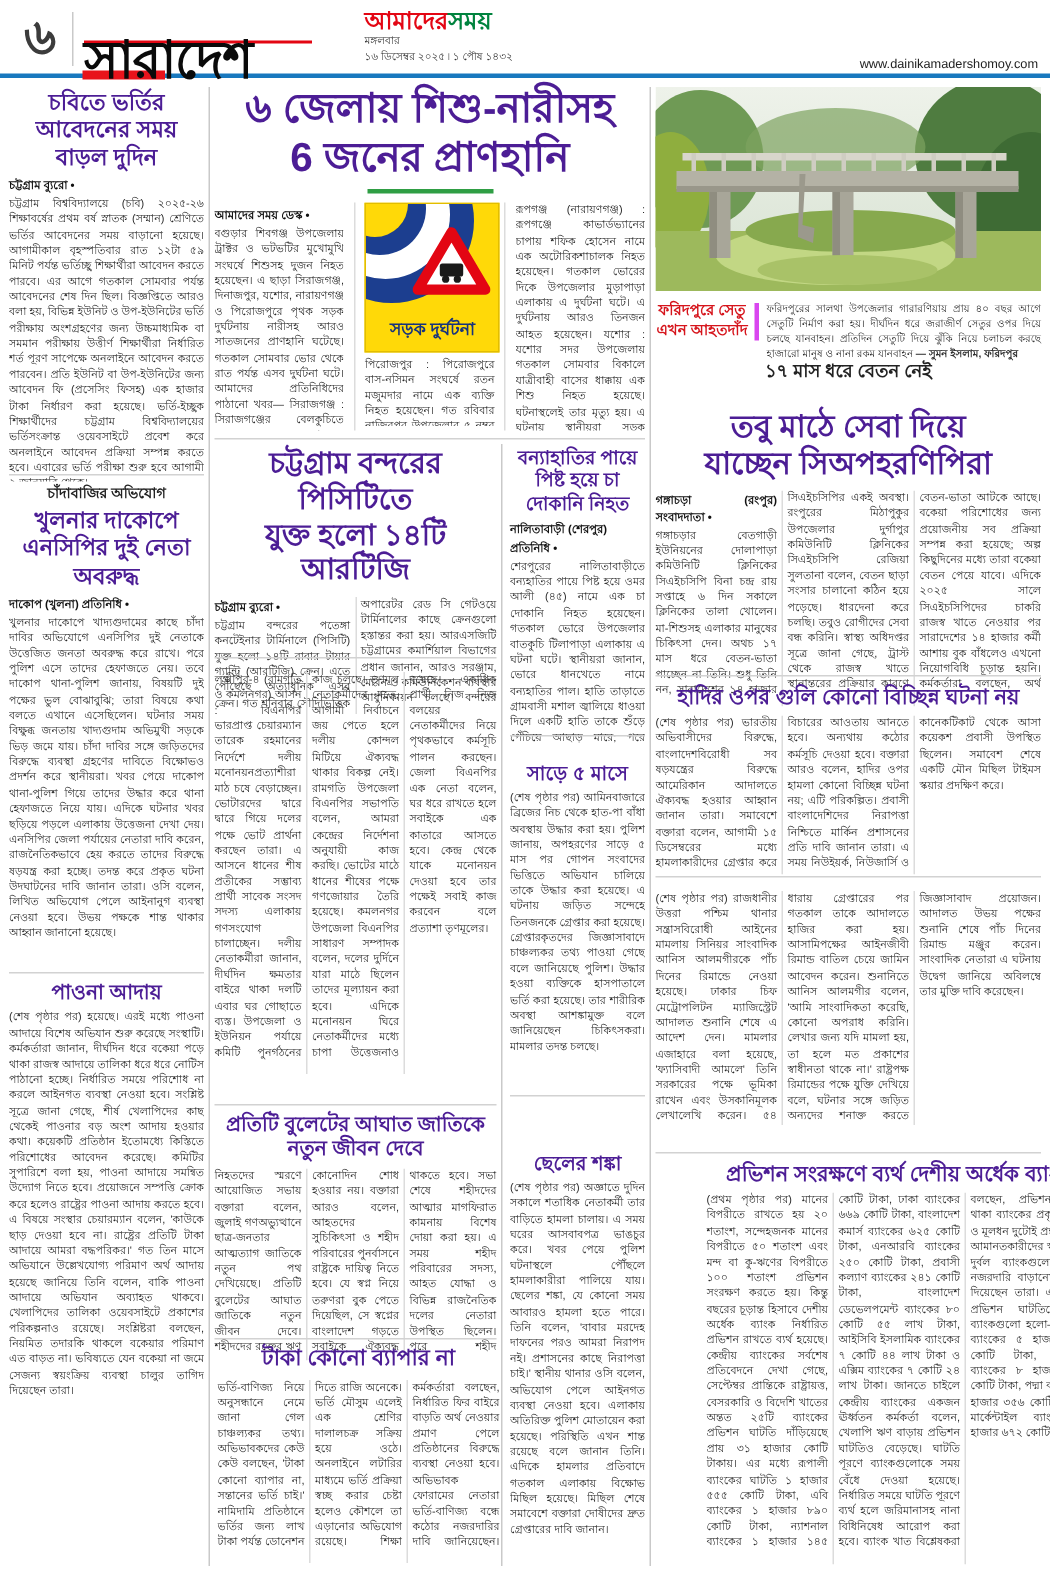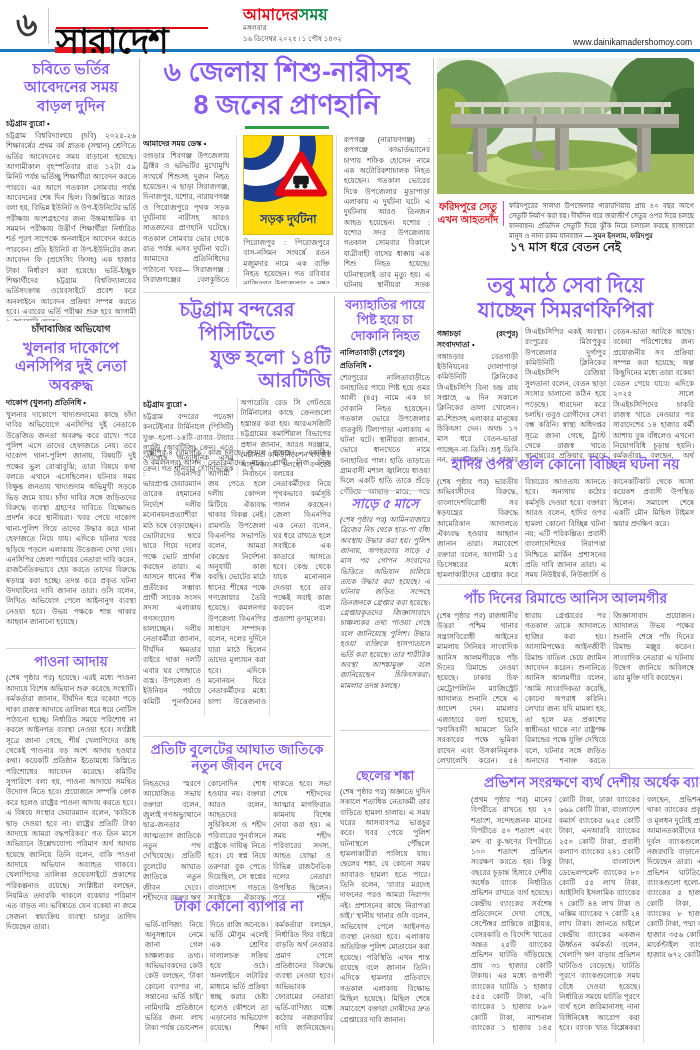--- a/index.html
+++ b/index.html
@@ -1,19 +1,19 @@
 <!DOCTYPE html>
 <html><head>
 <meta charset="utf-8">
 <style>
   html,body{margin:0;padding:0;background:#ffffff;}
   #page{position:relative;width:700px;height:1050px;background:#fff;margin:0 auto;
         font-family:"Liberation Sans","DejaVu Sans",sans-serif;color:#111;overflow:hidden;}
   .abs{position:absolute;}
-  .hl{font-weight:bold;text-align:center;color:#8b5cf6;line-height:1.22;margin:0;}
+  .hl{font-weight:bold;text-align:center;color:#4c1d95;line-height:1.22;margin:0;}
   .kicker{font-weight:bold;text-align:center;color:#222;}
   .byline{font-weight:bold;font-size:7.6px;color:#111;margin:2px 0 1px 0;}
   .body-text{font-size:7.3px;line-height:1.42;text-align:justify;overflow:hidden;color:#2a2a2a;
              word-break:break-word;column-fill:auto;}
   .cols2{column-count:2;column-gap:7px;column-rule:1px solid #dcdcdc;}
   .cols3{column-count:3;column-gap:7px;column-rule:1px solid #dcdcdc;}
   .vrule{width:1px;background:#c9c9c9;}
   .hrule{height:1px;background:#d2d2d2;}
   
   .pagenum{font-size:33px;font-weight:bold;color:#3c3c3c;line-height:1;}
@@ -83,21 +83,21 @@
 
   <div class="abs hrule" style="left:6px;top:648px;width:130px;"></div>
 
   <section class="abs" style="left:6px;top:654px;width:130px;">
     <h2 class="hl" style="font-size:13.5px;">পাওনা আদায়</h2>
     <div class="body-text" style="height:368px;margin-top:3px;">(শেষ পৃষ্ঠার পর) হয়েছে। এরই মধ্যে পাওনা আদায়ে বিশেষ অভিযান শুরু করেছে সংস্থাটি। কর্মকর্তারা জানান, দীর্ঘদিন ধরে বকেয়া পড়ে থাকা রাজস্ব আদায়ে তালিকা ধরে ধরে নোটিস পাঠানো হচ্ছে। নির্ধারিত সময়ে পরিশোধ না করলে আইনগত ব্যবস্থা নেওয়া হবে। সংশ্লিষ্ট সূত্রে জানা গেছে, শীর্ষ খেলাপিদের কাছ থেকেই পাওনার বড় অংশ আদায় হওয়ার কথা। কয়েকটি প্রতিষ্ঠান ইতোমধ্যে কিস্তিতে পরিশোধের আবেদন করেছে। কমিটির সুপারিশে বলা হয়, পাওনা আদায়ে সমন্বিত উদ্যোগ নিতে হবে। প্রয়োজনে সম্পত্তি ক্রোক করে হলেও রাষ্ট্রের পাওনা আদায় করতে হবে। এ বিষয়ে সংস্থার চেয়ারম্যান বলেন, 'কাউকে ছাড় দেওয়া হবে না। রাষ্ট্রের প্রতিটি টাকা আদায়ে আমরা বদ্ধপরিকর।' গত তিন মাসে অভিযানে উল্লেখযোগ্য পরিমাণ অর্থ আদায় হয়েছে জানিয়ে তিনি বলেন, বাকি পাওনা আদায়ে অভিযান অব্যাহত থাকবে। খেলাপিদের তালিকা ওয়েবসাইটে প্রকাশের পরিকল্পনাও রয়েছে। সংশ্লিষ্টরা বলছেন, নিয়মিত তদারকি থাকলে বকেয়ার পরিমাণ এত বাড়ত না। ভবিষ্যতে যেন বকেয়া না জমে সেজন্য স্বয়ংক্রিয় ব্যবস্থা চালুর তাগিদ দিয়েছেন তারা।</div>
   </section>
 
   <section class="abs" style="left:143px;top:56px;width:287px;">
     <h1 class="hl" style="font-size:27px;">৬ জেলায় শিশু-নারীসহ</h1>
-    <h1 class="hl" style="font-size:27px;">8 জনের প্রাণহানি</h1>
+    <h1 class="hl" style="font-size:27px;">6 জনের প্রাণহানি</h1>
     <div class="green-underline" style="width:84px;margin:4px auto 0 auto;"></div>
     <div style="display:flex;gap:7px;margin-top:6px;">
       <div style="flex:1;overflow:hidden;height:152px;">
         <div class="byline">আমাদের সময় ডেস্ক •</div>
         <div class="body-text">বগুড়ার শিবগঞ্জ উপজেলায় ট্রাক্টর ও ভটভটির মুখোমুখি সংঘর্ষে শিশুসহ দুজন নিহত হয়েছেন। এ ছাড়া সিরাজগঞ্জ, দিনাজপুর, যশোর, নারায়ণগঞ্জ ও পিরোজপুরে পৃথক সড়ক দুর্ঘটনায় নারীসহ আরও সাতজনের প্রাণহানি ঘটেছে। গতকাল সোমবার ভোর থেকে রাত পর্যন্ত এসব দুর্ঘটনা ঘটে। আমাদের প্রতিনিধিদের পাঠানো খবর— সিরাজগঞ্জ : সিরাজগঞ্জের বেলকুচিতে বাসের ধাক্কায় সাইকেল আরোহী এক বৃদ্ধ নিহত হয়েছেন। নিহতের পরিবারের অভিযোগ, চালক বেপরোয়া গতিতে বাস চালাচ্ছিলেন। পুলিশ বাসটি জব্দ করেছে।</div>
       </div>
       <div style="flex:1;overflow:hidden;height:152px;border-left:1px solid #dcdcdc;border-right:1px solid #dcdcdc;padding:0 6px;">
         <div class="accident-box">
           <div class="swoosh1"></div>
           <div class="swoosh2"></div>
@@ -120,42 +120,42 @@
       <div style="flex:1;overflow:hidden;height:152px;">
         <div class="body-text">রূপগঞ্জ (নারায়ণগঞ্জ) : রূপগঞ্জে কাভার্ডভ্যানের চাপায় শফিক হোসেন নামে এক অটোরিকশাচালক নিহত হয়েছেন। গতকাল ভোরের দিকে উপজেলার মুড়াপাড়া এলাকায় এ দুর্ঘটনা ঘটে। এ দুর্ঘটনায় আরও তিনজন আহত হয়েছেন। যশোর : যশোর সদর উপজেলায় গতকাল সোমবার বিকালে যাত্রীবাহী বাসের ধাক্কায় এক শিশু নিহত হয়েছে। ঘটনাস্থলেই তার মৃত্যু হয়। এ ঘটনায় স্থানীয়রা সড়ক অবরোধ করে বিক্ষোভ করেন। পরে পুলিশ গিয়ে পরিস্থিতি নিয়ন্ত্রণে আনে। নিহতের মরদেহ ময়নাতদন্তের জন্য হাসপাতাল মর্গে পাঠানো হয়েছে।</div>
       </div>
     </div>
   </section>
 
   <div class="abs hrule" style="left:143px;top:292px;width:287px;"></div>
 
   <section class="abs" style="left:143px;top:298px;width:188px;">
     <h2 class="hl" style="font-size:19.5px;">চট্টগ্রাম বন্দরের পিসিটিতে</h2>
-    <h2 class="hl" style="font-size:19.5px;text-align:right;">যুক্ত হলো ১৪টি আরটিজি</h2>
+    <h2 class="hl" style="font-size:19.5px;">যুক্ত হলো ১৪টি আরটিজি</h2>
     <div class="body-text cols2" style="height:78px;margin-top:5px;">
       <div class="byline">চট্টগ্রাম ব্যুরো •</div>
       <span>চট্টগ্রাম বন্দরের পতেঙ্গা কনটেইনার টার্মিনালে (পিসিটি) যুক্ত হলো ১৪টি রাবার টায়ার গ্যান্ট্রি (আরটিজি) ক্রেন। এতে পৌঁছেছে অত্যাধুনিক এসব ক্রেন। গত শনিবার সৌদিভিত্তিক অপারেটর রেড সি গেটওয়ে টার্মিনালের কাছে ক্রেনগুলো হস্তান্তর করা হয়। আরএসজিটি চট্টগ্রামের কমার্শিয়াল বিভাগের প্রধান জানান, আরও সরঞ্জাম, মেরিন ও কমিউনিকেশন ব্যবস্থার আধুনিকায়ন চলছে। বন্দরের মহাব্যবস্থাপক বলেন, আরএসজিটি গত দেড় বছরে দেশি-বিদেশি বিনিয়োগে টার্মিনালের সক্ষমতা বাড়িয়েছে। ১৪টি আরটিজি যুক্ত হওয়ায় কনটেইনার ওঠানামায় গতি আসবে। আমরা পূর্ণ সক্ষমতায় পৌঁছব।</span>
     </div>
   </section>
 
   <section class="abs" style="left:340px;top:298px;width:90px;">
     <h2 class="hl" style="font-size:12.5px;">বন্যাহাতির পায়ে পিষ্ট হয়ে চা দোকানি নিহত</h2>
     <div class="byline">নালিতাবাড়ী (শেরপুর) প্রতিনিধি •</div>
     <div class="body-text" style="height:122px;">শেরপুরের নালিতাবাড়ীতে বন্যহাতির পায়ে পিষ্ট হয়ে ওমর আলী (৪৫) নামে এক চা দোকানি নিহত হয়েছেন। গতকাল ভোরে উপজেলার বাতকুচি টিলাপাড়া এলাকায় এ ঘটনা ঘটে। স্থানীয়রা জানান, ভোরে ধানখেতে নামে বন্যহাতির পাল। হাতি তাড়াতে গ্রামবাসী মশাল জ্বালিয়ে ধাওয়া দিলে একটি হাতি তাকে শুঁড়ে পেঁচিয়ে আছাড় মারে; পরে পায়ে পিষ্ট করে। স্থানীয়রা উদ্ধার করে হাসপাতালে নিলে চিকিৎসক তাকে মৃত ঘোষণা করেন।</div>
   </section>
 
   <div class="abs hrule" style="left:143px;top:438px;width:188px;"></div>
 
   <section class="abs" style="left:143px;top:444px;width:188px;">
     <div class="body-text cols3" style="height:268px;margin-top:4px;">লক্ষ্মীপুর-৪ (রামগতি ও কমলনগর) আসন : বিএনপির ভারপ্রাপ্ত চেয়ারম্যান তারেক রহমানের নির্দেশে দলীয় মনোনয়নপ্রত্যাশীরা মাঠ চষে বেড়াচ্ছেন। ভোটারদের দ্বারে দ্বারে গিয়ে দলের পক্ষে ভোট প্রার্থনা করছেন তারা। এ আসনে ধানের শীষ প্রতীকের সম্ভাব্য প্রার্থী সাবেক সংসদ সদস্য এলাকায় গণসংযোগ চালাচ্ছেন। দলীয় নেতাকর্মীরা জানান, দীর্ঘদিন ক্ষমতার বাইরে থাকা দলটি এবার ঘর গোছাতে ব্যস্ত। উপজেলা ও ইউনিয়ন পর্যায়ে কমিটি পুনর্গঠনের কাজ চলছে। তৃণমূল নেতাকর্মীদের মতে, আগামী নির্বাচনে জয় পেতে হলে দলীয় কোন্দল মিটিয়ে ঐক্যবদ্ধ থাকার বিকল্প নেই। রামগতি উপজেলা বিএনপির সভাপতি বলেন, আমরা কেন্দ্রের নির্দেশনা অনুযায়ী কাজ করছি। ভোটের মাঠে ধানের শীষের পক্ষে গণজোয়ার তৈরি হয়েছে। কমলনগর উপজেলা বিএনপির সাধারণ সম্পাদক বলেন, দলের দুর্দিনে যারা মাঠে ছিলেন তাদের মূল্যায়ন করা হবে। এদিকে মনোনয়ন ঘিরে নেতাকর্মীদের মধ্যে চাপা উত্তেজনাও রয়েছে। একাধিক প্রার্থী নিজ নিজ বলয়ের নেতাকর্মীদের নিয়ে পৃথকভাবে কর্মসূচি পালন করছেন। জেলা বিএনপির এক নেতা বলেন, ঘর ধরে রাখতে হলে সবাইকে এক কাতারে আসতে হবে। কেন্দ্র থেকে যাকে মনোনয়ন দেওয়া হবে তার পক্ষেই সবাই কাজ করবেন বলে প্রত্যাশা তৃণমূলের।</div>
   </section>
 
   <div class="abs hrule" style="left:340px;top:490px;width:90px;"></div>
 
-  <section class="abs" style="left:340px;top:496px;width:90px;font-style:italic;">
+  <section class="abs" style="left:340px;top:508px;width:90px;">
     <h2 class="hl" style="font-size:13px;">সাড়ে ৫ মাসে</h2>
     <div class="body-text" style="height:212px;margin-top:3px;">(শেষ পৃষ্ঠার পর) আমিনবাজারে ব্রিজের নিচ থেকে হাত-পা বাঁধা অবস্থায় উদ্ধার করা হয়। পুলিশ জানায়, অপহরণের সাড়ে ৫ মাস পর গোপন সংবাদের ভিত্তিতে অভিযান চালিয়ে তাকে উদ্ধার করা হয়েছে। এ ঘটনায় জড়িত সন্দেহে তিনজনকে গ্রেপ্তার করা হয়েছে। গ্রেপ্তারকৃতদের জিজ্ঞাসাবাদে চাঞ্চল্যকর তথ্য পাওয়া গেছে বলে জানিয়েছে পুলিশ। উদ্ধার হওয়া ব্যক্তিকে হাসপাতালে ভর্তি করা হয়েছে। তার শারীরিক অবস্থা আশঙ্কামুক্ত বলে জানিয়েছেন চিকিৎসকরা। মামলার তদন্ত চলছে।</div>
   </section>
 
   <div class="abs hrule" style="left:340px;top:730px;width:90px;"></div>
 
   <section class="abs" style="left:340px;top:736px;width:90px;">
     <h2 class="hl" style="font-size:13px;margin-top:32px;">ছেলের শঙ্কা</h2>
     <div class="body-text" style="height:288px;margin-top:3px;">(শেষ পৃষ্ঠার পর) অজ্ঞাতে দুদিন সকালে শতাধিক নেতাকর্মী তার বাড়িতে হামলা চালায়। এ সময় ঘরের আসবাবপত্র ভাঙচুর করে। খবর পেয়ে পুলিশ ঘটনাস্থলে পৌঁছলে হামলাকারীরা পালিয়ে যায়। ছেলের শঙ্কা, যে কোনো সময় আবারও হামলা হতে পারে। তিনি বলেন, 'বাবার মরদেহ দাফনের পরও আমরা নিরাপদ নই। প্রশাসনের কাছে নিরাপত্তা চাই।' স্থানীয় থানার ওসি বলেন, অভিযোগ পেলে আইনগত ব্যবস্থা নেওয়া হবে। এলাকায় অতিরিক্ত পুলিশ মোতায়েন করা হয়েছে। পরিস্থিতি এখন শান্ত রয়েছে বলে জানান তিনি। এদিকে হামলার প্রতিবাদে গতকাল এলাকায় বিক্ষোভ মিছিল হয়েছে। মিছিল শেষে সমাবেশে বক্তারা দোষীদের দ্রুত গ্রেপ্তারের দাবি জানান।</div>
   </section>
@@ -210,52 +210,51 @@
       <rect x="36" y="70" width="14" height="44" fill="#a8a699"></rect>
       <rect x="36" y="70" width="5" height="44" fill="#8f8d80"></rect>
       <rect x="118" y="70" width="14" height="46" fill="#a8a699"></rect>
       <rect x="118" y="70" width="5" height="46" fill="#8f8d80"></rect>
       <rect x="200" y="70" width="14" height="44" fill="#a8a699"></rect>
       <rect x="200" y="70" width="5" height="44" fill="#8f8d80"></rect>
       <path d="M96 58 l4 0 l-2 34 l8 2 l-1 10 l-10 -4 z" fill="#9b998c"></path>
       <ellipse cx="128" cy="122" rx="60" ry="10" fill="#a9c268"></ellipse>
     </svg>
     <figcaption style="display:flex;gap:5px;margin-top:3px;align-items:flex-start;">
-      <div style="width:62px;flex:none;border-right:1px solid #d946ef;padding-right:4px;">
+      <div style="width:62px;flex:none;border-right:3px solid #d946ef;padding-right:4px;">
         <div class="photo-label">ফরিদপুরে সেতু</div>
         <div class="photo-label">এখন আহতদাঁদ</div>
       </div>
       <div class="caption" style="flex:1;">
         <span>ফরিদপুরের সালথা উপজেলার গারারণিয়ায় প্রায় ৪০ বছর আগে সেতুটি নির্মাণ করা হয়। দীর্ঘদিন ধরে জরাজীর্ণ সেতুর ওপর দিয়ে চলছে যানবাহন। প্রতিদিন সেতুটি দিয়ে ঝুঁকি নিয়ে চলাচল করছে হাজারো মানুষ ও নানা রকম যানবাহন</span>
         <span class="credit">— সুমন ইসলাম, ফরিদপুর</span>
       </div>
     </figcaption>
   </figure>
 
   <section class="abs" style="left:437px;top:238px;width:257px;">
     <div class="kicker" style="font-size:12px;">১৭ মাস ধরে বেতন নেই</div>
     <h2 class="hl" style="font-size:20.5px;margin-top:14px;">তবু মাঠে সেবা দিয়ে</h2>
-    <h2 class="hl" style="font-size:20.5px;">যাচ্ছেন সিমরণফিপিরা</h2>
+    <h2 class="hl" style="font-size:20.5px;">যাচ্ছেন সিঅপহরণিপিরা</h2>
     <div class="body-text cols3" style="height:144px;margin-top:5px;">
       <div class="byline">গঙ্গাচড়া (রংপুর) সংবাদদাতা •</div>
       <span>গঙ্গাচড়ার বেতগাড়ী ইউনিয়নের দোলাপাড়া কমিউনিটি ক্লিনিকের সিএইচসিপি বিনা চন্দ্র রায় সপ্তাহে ৬ দিন সকালে ক্লিনিকের তালা খোলেন। মা-শিশুসহ এলাকার মানুষের চিকিৎসা দেন। অথচ ১৭ মাস ধরে বেতন-ভাতা পাচ্ছেন না তিনি। শুধু তিনি নন, সারাদেশের ১৪ হাজার সিএইচসিপির একই অবস্থা। রংপুরের মিঠাপুকুর উপজেলার দুর্গাপুর কমিউনিটি ক্লিনিকের সিএইচসিপি রেজিয়া সুলতানা বলেন, বেতন ছাড়া সংসার চালানো কঠিন হয়ে পড়েছে। ধারদেনা করে চলছি। তবুও রোগীদের সেবা বন্ধ করিনি। স্বাস্থ্য অধিদপ্তর সূত্রে জানা গেছে, ট্রাস্ট থেকে রাজস্ব খাতে স্থানান্তরের প্রক্রিয়ার কারণে বেতন-ভাতা আটকে আছে। বকেয়া পরিশোধের জন্য প্রয়োজনীয় সব প্রক্রিয়া সম্পন্ন করা হয়েছে; অল্প কিছুদিনের মধ্যে তারা বকেয়া বেতন পেয়ে যাবে। এদিকে ২০২৫ সালে সিএইচসিপিদের চাকরি রাজস্ব খাতে নেওয়ার পর সারাদেশের ১৪ হাজার কর্মী আশায় বুক বাঁধলেও এখনো নিয়োগবিধি চূড়ান্ত হয়নি। কর্মকর্তারা বলছেন, অর্থ মন্ত্রণালয়ের ছাড়পত্র পেলে দ্রুত সমস্যার সমাধান হবে।</span>
     </div>
   </section>
 
   <div class="abs hrule" style="left:437px;top:450px;width:257px;"></div>
 
   <section class="abs" style="left:437px;top:456px;width:257px;">
     <h2 class="hl" style="font-size:14px;">হাদির ওপর গুলি কোনো বিচ্ছিন্ন ঘটনা নয়</h2>
     <div class="body-text cols3" style="height:106px;margin-top:4px;">(শেষ পৃষ্ঠার পর) ভারতীয় অভিবাসীদের বিরুদ্ধে, বাংলাদেশবিরোধী সব ষড়যন্ত্রের বিরুদ্ধে আমেরিকান আদালতে ঐক্যবদ্ধ হওয়ার আহ্বান জানান তারা। সমাবেশে বক্তারা বলেন, আগামী ১৫ ডিসেম্বরের মধ্যে হামলাকারীদের গ্রেপ্তার করে বিচারের আওতায় আনতে হবে। অন্যথায় কঠোর কর্মসূচি দেওয়া হবে। বক্তারা আরও বলেন, হাদির ওপর হামলা কোনো বিচ্ছিন্ন ঘটনা নয়; এটি পরিকল্পিত। প্রবাসী বাংলাদেশিদের নিরাপত্তা নিশ্চিতে মার্কিন প্রশাসনের প্রতি দাবি জানান তারা। এ সময় নিউইয়র্ক, নিউজার্সি ও কানেকটিকাট থেকে আসা কয়েকশ প্রবাসী উপস্থিত ছিলেন। সমাবেশ শেষে একটি মৌন মিছিল টাইমস স্কয়ার প্রদক্ষিণ করে।</div>
   </section>
 
   <div class="abs hrule" style="left:437px;top:584px;width:257px;"></div>
 
   <section class="abs" style="left:437px;top:590px;width:257px;">
-    <h2 class="hl" style="font-size:14px;">পাঁচ দিনের রিমান্ডে আনিস আলমগীর</h2>
     <div class="body-text cols3" style="height:156px;margin-top:4px;">(শেষ পৃষ্ঠার পর) রাজধানীর উত্তরা পশ্চিম থানার সন্ত্রাসবিরোধী আইনের মামলায় সিনিয়র সাংবাদিক আনিস আলমগীরকে পাঁচ দিনের রিমান্ডে নেওয়া হয়েছে। ঢাকার চিফ মেট্রোপলিটন ম্যাজিস্ট্রেট আদালত শুনানি শেষে এ আদেশ দেন। মামলার এজাহারে বলা হয়েছে, 'ফ্যাসিবাদী আমলে' তিনি সরকারের পক্ষে ভূমিকা রাখেন এবং উসকানিমূলক লেখালেখি করেন। ৫৪ ধারায় গ্রেপ্তারের পর গতকাল তাকে আদালতে হাজির করা হয়। আসামিপক্ষের আইনজীবী রিমান্ড বাতিল চেয়ে জামিন আবেদন করেন। শুনানিতে আনিস আলমগীর বলেন, 'আমি সাংবাদিকতা করেছি, কোনো অপরাধ করিনি। লেখার জন্য যদি মামলা হয়, তা হলে মত প্রকাশের স্বাধীনতা থাকে না।' রাষ্ট্রপক্ষ রিমান্ডের পক্ষে যুক্তি দেখিয়ে বলে, ঘটনার সঙ্গে জড়িত অন্যদের শনাক্ত করতে জিজ্ঞাসাবাদ প্রয়োজন। আদালত উভয় পক্ষের শুনানি শেষে পাঁচ দিনের রিমান্ড মঞ্জুর করেন। সাংবাদিক নেতারা এ ঘটনায় উদ্বেগ জানিয়ে অবিলম্বে তার মুক্তি দাবি করেছেন।</div>
   </section>
 
   <div class="abs hrule" style="left:437px;top:768px;width:257px;"></div>
 
   <section class="abs" style="left:437px;top:774px;width:257px;margin-left:34px;">
     <h2 class="hl" style="font-size:14px;">প্রভিশন সংরক্ষণে ব্যর্থ দেশীয় অর্ধেক ব্যাংক</h2>
     <div class="body-text cols3" style="height:248px;margin-top:4px;">(প্রথম পৃষ্ঠার পর) মানের বিপরীতে রাখতে হয় ২০ শতাংশ, সন্দেহজনক মানের বিপরীতে ৫০ শতাংশ এবং মন্দ বা কু-ঋণের বিপরীতে ১০০ শতাংশ প্রভিশন সংরক্ষণ করতে হয়। কিন্তু বছরের চূড়ান্ত হিসাবে দেশীয় অর্ধেক ব্যাংক নির্ধারিত প্রভিশন রাখতে ব্যর্থ হয়েছে। কেন্দ্রীয় ব্যাংকের সর্বশেষ প্রতিবেদনে দেখা গেছে, সেপ্টেম্বর প্রান্তিকে রাষ্ট্রায়ত্ত, বেসরকারি ও বিদেশি খাতের অন্তত ২৫টি ব্যাংকের প্রভিশন ঘাটতি দাঁড়িয়েছে প্রায় ৩১ হাজার কোটি টাকায়। এর মধ্যে রূপালী ব্যাংকের ঘাটতি ১ হাজার ৫৫৫ কোটি টাকা, এবি ব্যাংকের ১ হাজার ৮৯০ কোটি টাকা, ন্যাশনাল ব্যাংকের ১ হাজার ১৪৫ কোটি টাকা, ঢাকা ব্যাংকের ৬৬৯ কোটি টাকা, বাংলাদেশ কমার্স ব্যাংকের ৬২৫ কোটি টাকা, এনআরবি ব্যাংকের ২৫০ কোটি টাকা, প্রবাসী কল্যাণ ব্যাংকের ২৪১ কোটি টাকা, বাংলাদেশ ডেভেলপমেন্ট ব্যাংকের ৮০ কোটি ৫৫ লাখ টাকা, আইসিবি ইসলামিক ব্যাংকের ৭ কোটি ৪৪ লাখ টাকা ও এক্সিম ব্যাংকের ৭ কোটি ২৪ লাখ টাকা। জানতে চাইলে কেন্দ্রীয় ব্যাংকের একজন ঊর্ধ্বতন কর্মকর্তা বলেন, খেলাপি ঋণ বাড়ায় প্রভিশন ঘাটতিও বেড়েছে। ঘাটতি পূরণে ব্যাংকগুলোকে সময় বেঁধে দেওয়া হয়েছে। নির্ধারিত সময়ে ঘাটতি পূরণে ব্যর্থ হলে জরিমানাসহ নানা বিধিনিষেধ আরোপ করা হবে। ব্যাংক খাত বিশ্লেষকরা বলছেন, প্রভিশন ঘাটতি থাকা ব্যাংকের প্রকৃত মুনাফা ও মূলধন দুটোই প্রশ্নবিদ্ধ হয়। আমানতকারীদের স্বার্থ রক্ষায় দুর্বল ব্যাংকগুলোর ওপর নজরদারি বাড়ানোর তাগিদ দিয়েছেন তারা। এর বাইরে প্রভিশন ঘাটতিতে পড়া ব্যাংকগুলো হলো— বেসিক ব্যাংকের ৫ হাজার ৪৫৬ কোটি টাকা, ইউনিয়ন ব্যাংকের ৮ হাজার ৫০০ কোটি টাকা, পদ্মা ব্যাংকের ৪ হাজার ৩৫৬ কোটি টাকা ও মার্কেন্টাইল ব্যাংকের ২ হাজার ৬৭২ কোটি টাকা।</div>
   </section>
 

